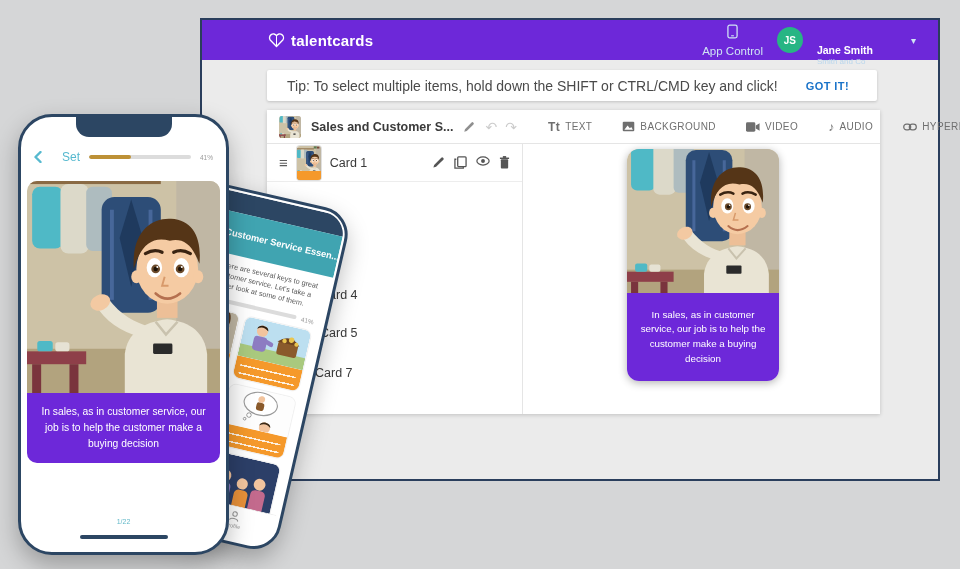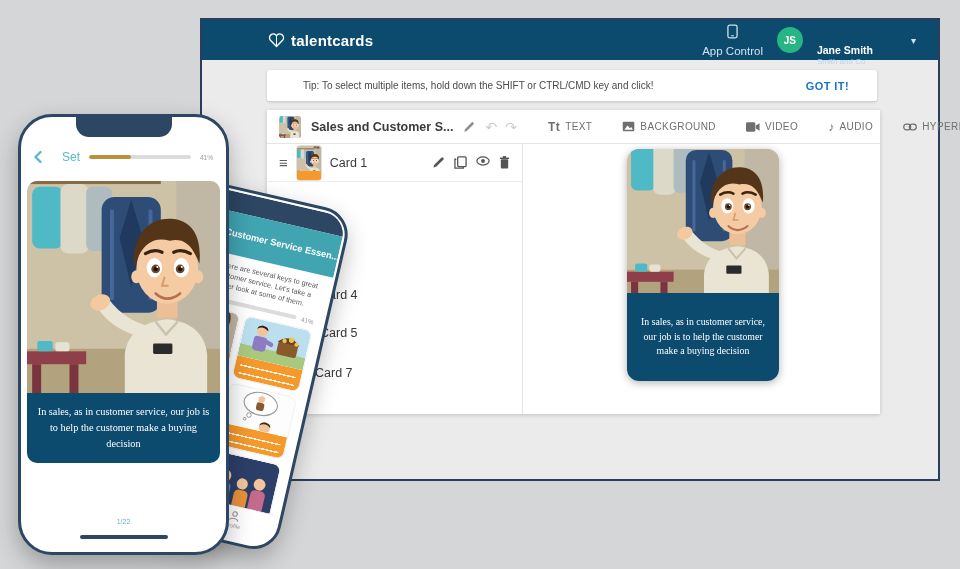--- a/index.html
+++ b/index.html
@@ -2,40 +2,40 @@
 <html><head>
 <meta charset="utf-8">
 <style>
   * { margin:0; padding:0; box-sizing:border-box; }
   html,body { width:960px; height:569px; }
   body { font-family:"Liberation Sans", sans-serif; background:#d5d6d7; position:relative; overflow:hidden; }
 
   
   .window { position:absolute; left:200px; top:18px; width:740px; height:463px;
             background:#ebebeb; border:2px solid #2a3e5c; }
-  .navbar { position:absolute; left:0; top:0; right:0; height:40px; background:#0c4a6e;
+  .navbar { position:absolute; left:0; top:0; right:0; height:40px; background:#6d28d9;
             display:flex; padding:0 22px; }
   .logo { display:flex; align-items:center; gap:6px; margin-left:44px; color:#fff; }
   .logo-text { font-size:15px; font-weight:bold; letter-spacing:.2px; }
   .nav-links { display:flex; gap:27px; margin-left:28px; }
   .nav-link { font-size:11.5px; color:#a9cbe7; cursor:pointer; }
   .nav-link.active { color:#fff; font-weight:bold; }
   .nav-right { margin-left:auto; display:flex; align-items:center; gap:14px; }
   .app-control { display:flex; align-items:center; gap:6px; color:#cfe3f4; font-size:11.5px;flex-direction:column; }
   .avatar { width:26px; height:26px; border-radius:50%; background:#27b584; color:#fff;
             font-size:10px; font-weight:bold; display:flex; align-items:center; justify-content:center; }
   .user-block { line-height:1.2;margin-top:31px; }
   .user-name { color:#fff; font-size:10.5px; font-weight:bold; }
   .user-org { color:#b9d6ec; font-size:8px; }
   .caret { color:#cfe3f4; font-size:10px; margin-left:24px; }
 
   
   .tipbar { position:absolute; left:65px; top:50px; width:610px; height:31px; background:#fff;
             border-radius:2px; box-shadow:0 1px 3px rgba(0,0,0,.18); display:flex; align-items:center; }
-  .tip-text { font-size:10px; color:#4a4a4a; padding-left:36px; }
+  .tip-text { font-size:14px; color:#4a4a4a; padding-left:20px; }
   .tip-dismiss { margin-left:auto; padding-right:28px; font-size:11px; font-weight:bold;
                  color:#1a73c9; letter-spacing:.4px; cursor:pointer; }
 
   
   .editor { position:absolute; left:65px; top:90px; width:613px; height:304px; background:#fff;
             box-shadow:0 1px 4px rgba(0,0,0,.18); }
   .vdivider { position:absolute; left:255px; top:34px; bottom:0; width:1px; background:#e5e5e5; }
   .etoolbar { position:absolute; left:0; top:0; right:0; height:34px; border-bottom:1px solid #e5e5e5;
               display:flex; align-items:center; }
   .etb-left { width:255px; height:100%; display:flex; align-items:center; padding:16px 12px; gap:10px; }
@@ -57,22 +57,22 @@
   .row-actions { margin-left:auto; display:flex; gap:9px; color:#555; }
   .ghost-label { position:absolute; font-size:12.5px; color:#3a3a3a; }
 
   .listfooter { position:absolute; left:0; top:271px; width:255px; height:33px; border-top:1px solid #e5e5e5;
                 display:flex; align-items:center; justify-content:flex-end; gap:26px; padding-right:16px; }
   .add-btn { font-size:10.5px; font-weight:bold; color:#1a6bc4; letter-spacing:.4px; cursor:pointer; }
 
   .preview-card { position:absolute; left:360px; top:39px; width:152px; height:232px; border-radius:12px;
                   overflow:hidden; box-shadow:0 2px 8px rgba(0,0,0,.3); display:flex; flex-direction:column; }
   .preview-art { flex:1; position:relative; overflow:hidden; }
-  .caption { background:#0c4a6e; color:#fff; text-align:center; display:flex; align-items:center;
-             justify-content:center;font-family:Liberation Serif, serif; }
+  .caption { background:#6d28d9; color:#fff; text-align:center; display:flex; align-items:center;
+             justify-content:center; }
   .preview-card .caption { height:88px; font-size:9.8px; line-height:1.5; padding:6px 10px; }
 
   
   .art-slot, .art-slot svg { position:absolute; inset:0; width:100%; height:100%; }
   .fake-lines { height:100%; background:
       repeating-linear-gradient(to bottom, transparent 0 4px, rgba(255,255,255,.85) 4px 5.5px, transparent 5.5px 8px);
       margin:4px 5px; }
 
   
   .phone { background:#fff; border:3px solid #2c4663; box-shadow:0 10px 24px rgba(0,0,0,.28); }

